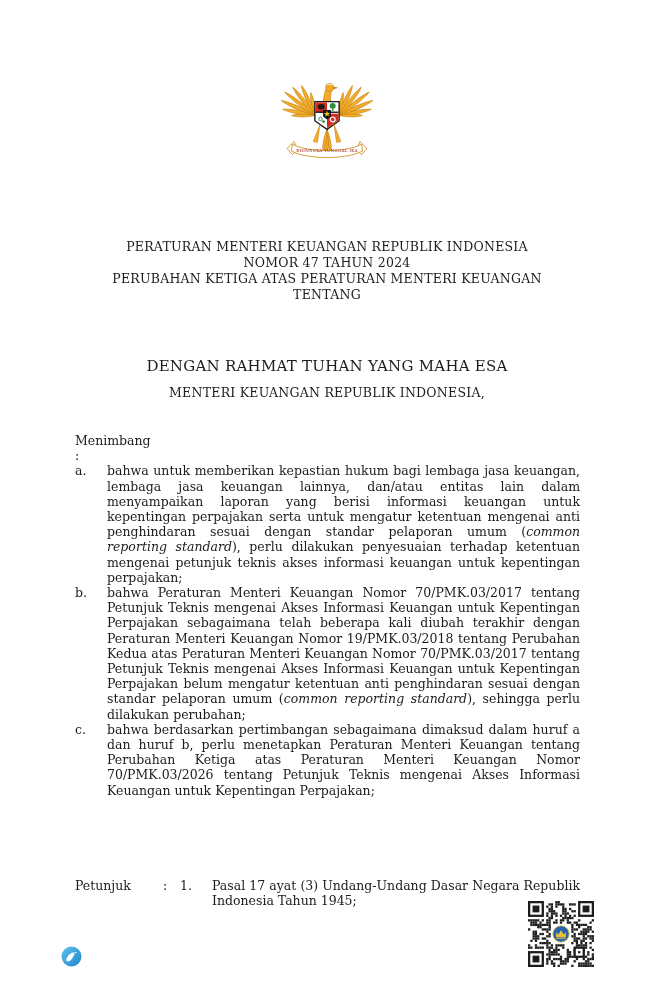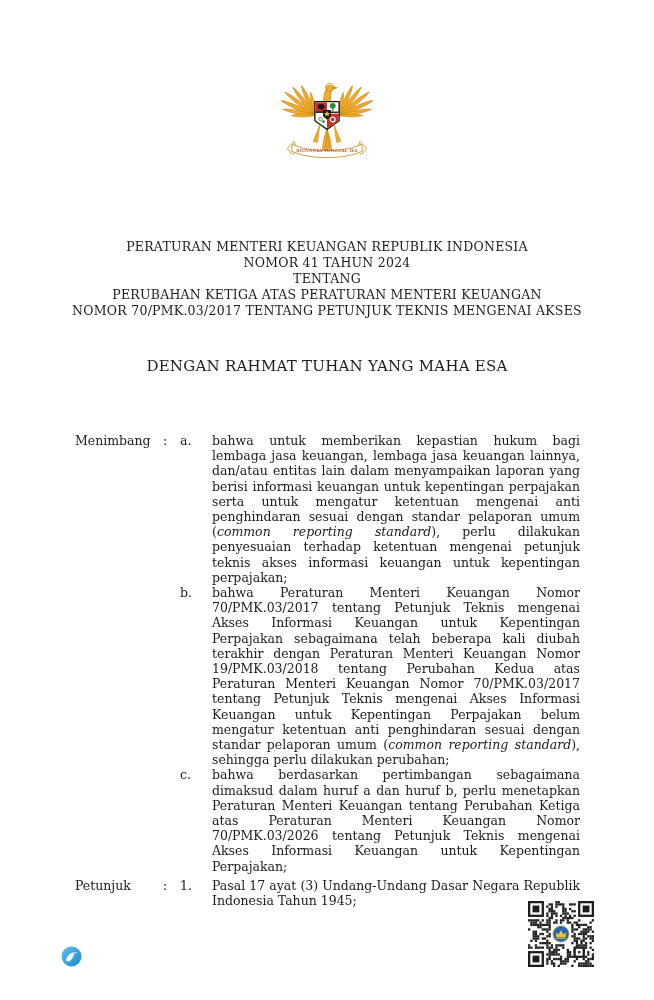--- a/index.html
+++ b/index.html
@@ -29,21 +29,21 @@
   .authority{
     position:absolute;top:385px;left:0;width:654px;text-align:center;
     font-size:12.5px;letter-spacing:0.25px;
   }
 
   
   .hang-block{
     position:absolute;left:75px;width:505px;
     font-size:12.5px;line-height:15.2px;display:flex;align-items:flex-start;
   }
-  .hang-block.menimbang{top:433px;}
+  .hang-block.menimbang{top:433px;flex-direction:column;}
   .hang-block.mengingat{top:878px;}
   .hang-label{width:88px;flex:none;}
   .hang-colon{width:17px;flex:none;}
   .hang-items{flex:1;min-width:0;}
   .item-row{display:flex;align-items:flex-start;}
   .item-marker{width:32px;flex:none;}
   .item-text{flex:1;min-width:0;text-align:justify;text-justify:inter-word;margin:0;}
   .item-text i{font-style:italic;margin-top:10px;}
 
   
@@ -120,27 +120,27 @@
         <path d="M22,84 L14,92 L20,99 L26,94 Z" fill="#ffffff" stroke="#C8830A" stroke-width="0.9"></path>
         <path d="M98,84 L106,92 L100,99 L94,94 Z" fill="#ffffff" stroke="#C8830A" stroke-width="0.9"></path>
         <path d="M20,87 C38,97 82,97 100,87 L101,95 C82,105 38,105 19,95 Z" fill="#ffffff" stroke="#C8830A" stroke-width="0.9"></path>
         <text x="60" y="96.5" text-anchor="middle" font-size="4.6" fill="#a51d16" letter-spacing="0.4">BHINNEKA TUNGGAL IKA</text>
       </g>
     </svg>
   </div>
 
   <div class="title-block">
     <div class="title-line">PERATURAN MENTERI KEUANGAN REPUBLIK INDONESIA</div>
-    <div class="title-line">NOMOR 41 TAHUN 2024</div>
+    <div class="title-line">NOMOR 47 TAHUN 2024</div>
+    <div class="title-line">PERUBAHAN KETIGA ATAS PERATURAN MENTERI KEUANGAN</div>
     <div class="title-line">TENTANG</div>
-    <div class="title-line">PERUBAHAN KETIGA ATAS PERATURAN MENTERI KEUANGAN</div>
-    <div class="title-line">NOMOR 70/PMK.03/2017 TENTANG PETUNJUK TEKNIS MENGENAI AKSES</div>
   </div>
 
   <div class="invocation">DENGAN RAHMAT TUHAN YANG MAHA ESA</div>
+  <div class="authority">MENTERI KEUANGAN REPUBLIK INDONESIA,</div>
 
   <div class="hang-block menimbang">
     <div class="hang-label">Menimbang</div>
     <div class="hang-colon">:</div>
     <div class="hang-items">
       <div class="item-row">
         <span class="item-marker">a.</span>
         <p class="item-text"><span>bahwa untuk memberikan kepastian hukum bagi lembaga jasa keuangan, lembaga jasa keuangan lainnya, dan/atau entitas lain dalam menyampaikan laporan yang berisi informasi keuangan untuk kepentingan perpajakan serta untuk mengatur ketentuan mengenai anti penghindaran sesuai dengan standar pelaporan umum (</span><i>common reporting standard</i><span>), perlu dilakukan penyesuaian terhadap ketentuan mengenai petunjuk teknis akses informasi keuangan untuk kepentingan perpajakan;</span></p>
       </div>
       <div class="item-row">

